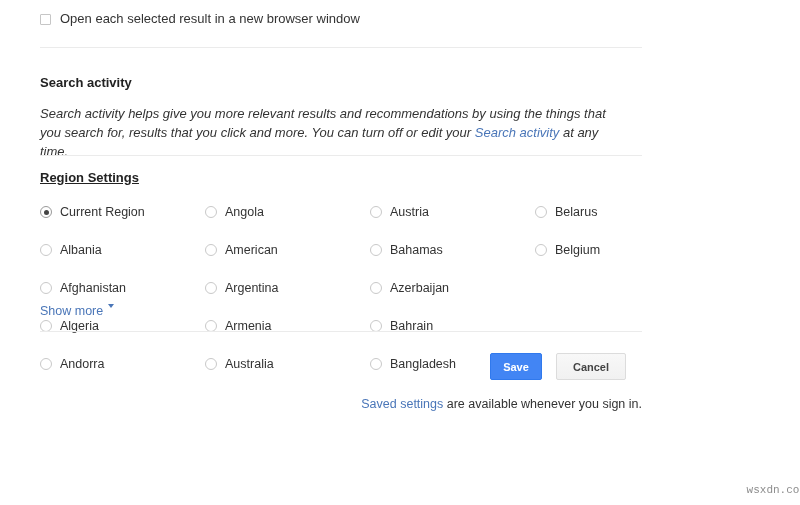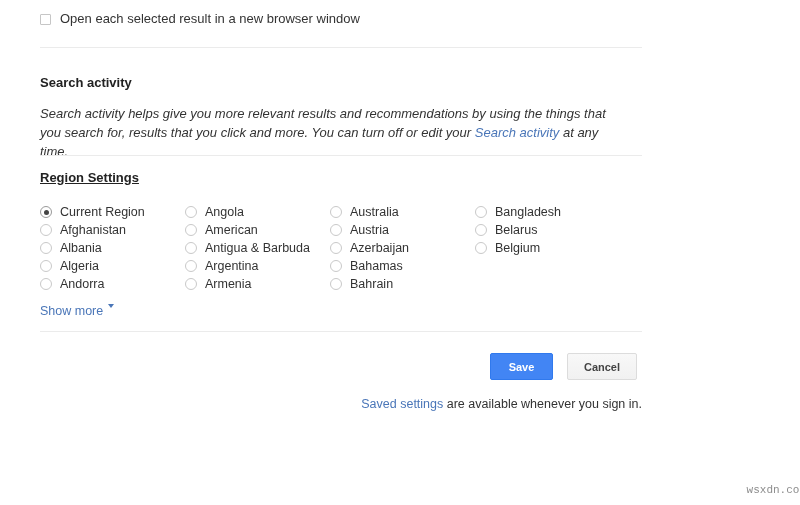--- a/index.html
+++ b/index.html
@@ -91,20 +91,21 @@
   
   .region-grid {
     position: absolute;
     left: 22px;
     top: 203px;
     width: 600px;
     display: grid;
     grid-template-columns: 145px 145px 145px 145px;
     grid-auto-flow: column;
     grid-template-rows: repeat(5, 18px);
+    gap: 20px;
   }
   .region-option {
     display: flex;
     align-items: center;
     height: 18px;
     cursor: default;
   }
   .radio-circle {
     width: 12px;
     height: 12px;
@@ -171,21 +172,21 @@
     height: 27px;
     border-radius: 2px;
     box-sizing: border-box;
     display: flex;
     align-items: center;
     justify-content: center;
     cursor: pointer;
     user-select: none;
   }
   .btn-save {
-    width: 63px;
+    width: 52px;
     background: #4285f4;
     border: 1px solid #3079ed;
     color: #ffffff;
   }
   .btn-cancel {
     width: 70px;
     margin-left: 14px;
     background: #f5f5f5;
     background-image: linear-gradient(to bottom, #f8f8f8, #f1f1f1);
     border: 1px solid #dcdcdc;
@@ -235,71 +236,67 @@
 
   <div class="section-heading heading-region-settings">Region Settings</div>
 
   <div class="region-grid">
     <div class="region-option">
       <span class="radio-circle checked"></span>
       <span class="region-label">Current Region</span>
     </div>
     <div class="region-option">
       <span class="radio-circle"></span>
+      <span class="region-label">Albania</span>
+    </div>
+    <div class="region-option">
+      <span class="radio-circle"></span>
       <span class="region-label">Afghanistan</span>
     </div>
     <div class="region-option">
       <span class="radio-circle"></span>
-      <span class="region-label">Albania</span>
-    </div>
-    <div class="region-option">
-      <span class="radio-circle"></span>
       <span class="region-label">Algeria</span>
     </div>
 
     <div class="region-option">
       <span class="radio-circle"></span>
       <span class="region-label">Andorra</span>
     </div>
     <div class="region-option">
       <span class="radio-circle"></span>
       <span class="region-label">Angola</span>
     </div>
     <div class="region-option">
       <span class="radio-circle"></span>
       <span class="region-label">American</span>
     </div>
     <div class="region-option">
       <span class="radio-circle"></span>
-      <span class="region-label">Antigua &amp; Barbuda</span>
-    </div>
-    <div class="region-option">
-      <span class="radio-circle"></span>
       <span class="region-label">Argentina</span>
     </div>
 
     <div class="region-option">
       <span class="radio-circle"></span>
       <span class="region-label">Armenia</span>
     </div>
     <div class="region-option">
       <span class="radio-circle"></span>
       <span class="region-label">Australia</span>
     </div>
     <div class="region-option">
       <span class="radio-circle"></span>
       <span class="region-label">Austria</span>
     </div>
     <div class="region-option">
       <span class="radio-circle"></span>
+      <span class="region-label">Bahamas</span>
+    </div>
+    <div class="region-option">
+      <span class="radio-circle"></span>
       <span class="region-label">Azerbaijan</span>
-    </div>
-    <div class="region-option">
-      <span class="radio-circle"></span>
-      <span class="region-label">Bahamas</span>
     </div>
 
     <div class="region-option">
       <span class="radio-circle"></span>
       <span class="region-label">Bahrain</span>
     </div>
     <div class="region-option">
       <span class="radio-circle"></span>
       <span class="region-label">Bangladesh</span>
     </div>

